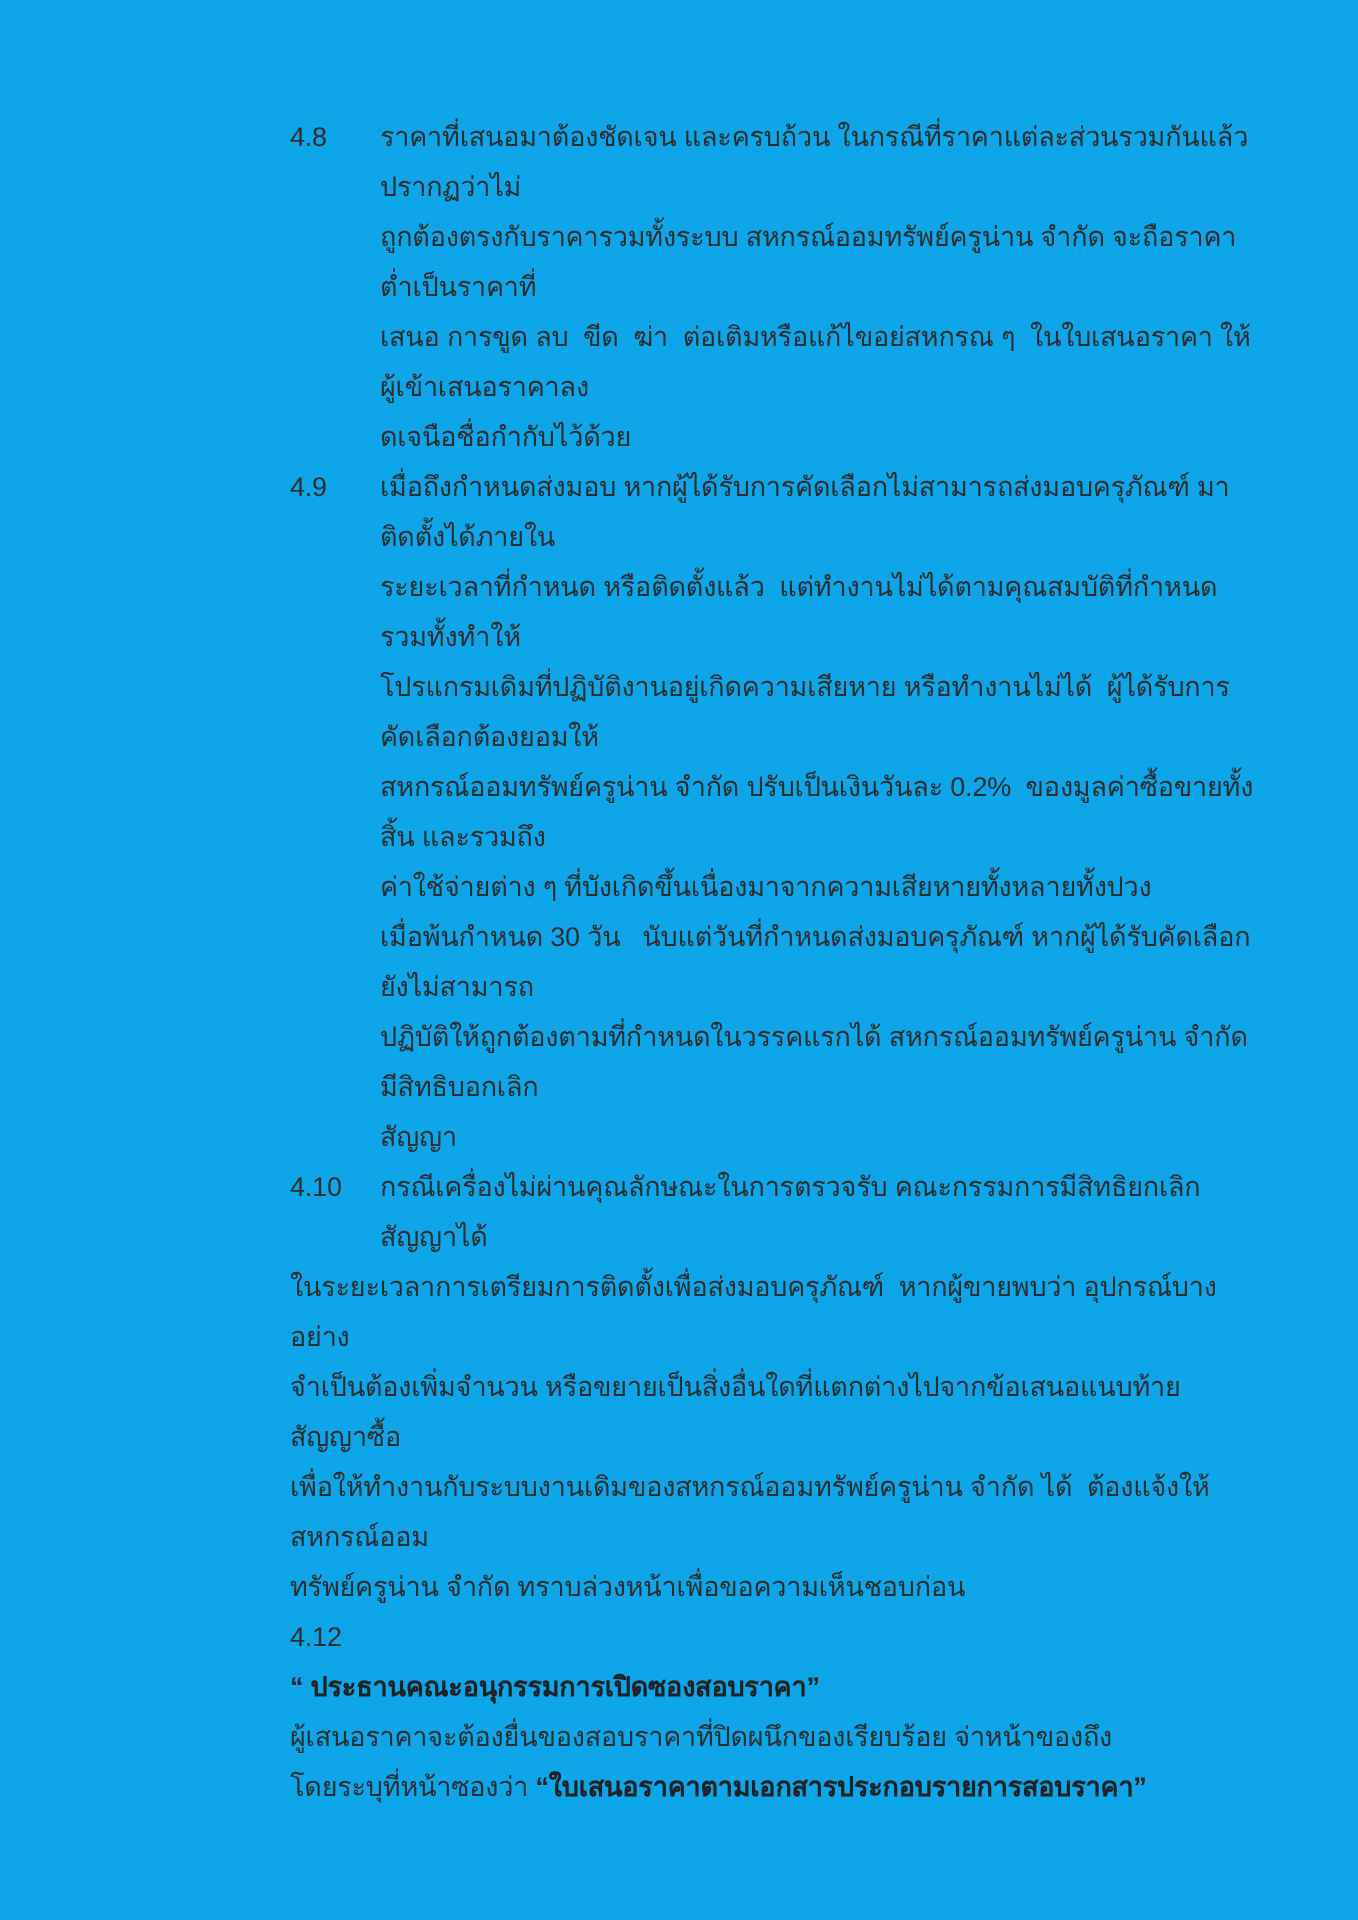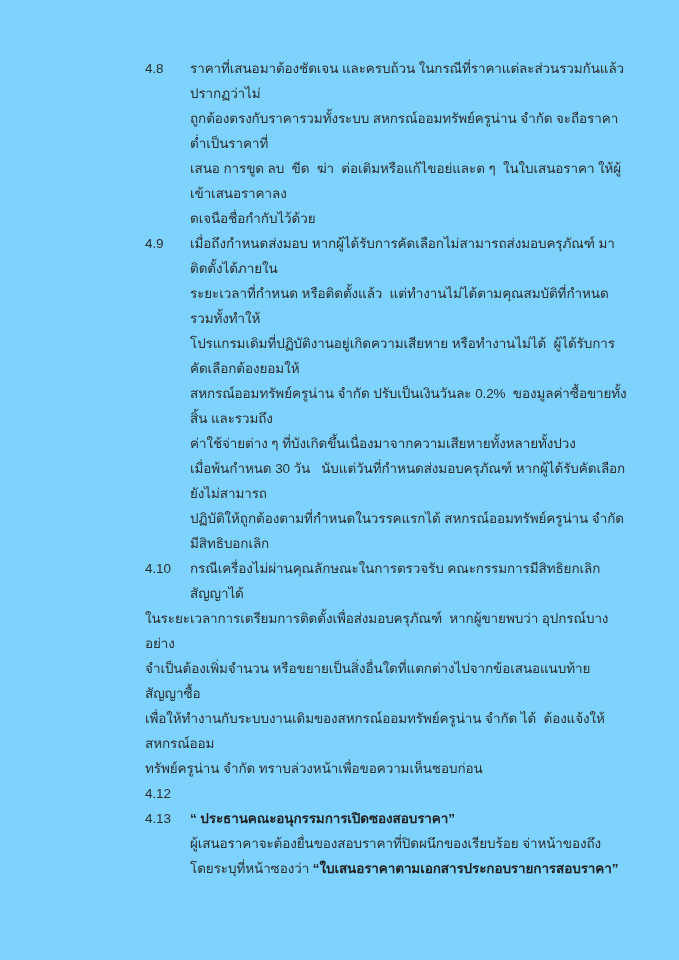--- a/index.html
+++ b/index.html
@@ -12,21 +12,21 @@
     height: 960px;
     overflow: hidden;
     font-family: "Liberation Sans", sans-serif;
     color: #2e2e2e;
   }
   .page {
     box-sizing: border-box;
     width: 679px;
     height: 960px;
     padding: 56px 52px 20px 100px;
-    background: #7dd3fc;
+    background: #0ea5e9;
   }
   .content {
     font-size: 13.5px;
     letter-spacing: -0.1px;
   }
   .line {
     line-height: 25px;
     white-space: pre-wrap;
   }
   .seg.bold { font-weight: bold; color: #222222; }
@@ -44,38 +44,39 @@
 <body>
 
 <div class="page">
   <div class="content">
       <div class="item">
         <div class="num">4.8</div>
         <div class="body">
           <div class="para">
             <div class="line"><span class="seg">ราคาที่เสนอมาต้องชัดเจน และครบถ้วน ในกรณีที่ราคาแต่ละส่วนรวมกันแล้วปรากฏว่าไม่</span></div>
             <div class="line"><span class="seg">ถูกต้องตรงกับราคารวมทั้งระบบ สหกรณ์ออมทรัพย์ครูน่าน จำกัด จะถือราคาต่ำเป็นราคาที่</span></div>
-            <div class="line"><span class="seg">เสนอ การขูด ลบ  ขีด  ฆ่า  ต่อเติมหรือแก้ไขอย่และต ๆ  ในใบเสนอราคา ให้ผู้เข้าเสนอราคาลง</span></div>
+            <div class="line"><span class="seg">เสนอ การขูด ลบ  ขีด  ฆ่า  ต่อเติมหรือแก้ไขอย่สหกรณ ๆ  ในใบเสนอราคา ให้ผู้เข้าเสนอราคาลง</span></div>
             <div class="line"><span class="seg">ดเจนือชื่อกำกับไว้ด้วย</span></div>
           </div>
         </div>
       </div>
       <div class="item">
         <div class="num">4.9</div>
         <div class="body">
           <div class="para">
             <div class="line"><span class="seg">เมื่อถึงกำหนดส่งมอบ หากผู้ได้รับการคัดเลือกไม่สามารถส่งมอบครุภัณฑ์ มาติดตั้งได้ภายใน</span></div>
             <div class="line"><span class="seg">ระยะเวลาที่กำหนด หรือติดตั้งแล้ว  แต่ทำงานไม่ได้ตามคุณสมบัติที่กำหนด รวมทั้งทำให้</span></div>
             <div class="line"><span class="seg">โปรแกรมเดิมที่ปฏิบัติงานอยู่เกิดความเสียหาย หรือทำงานไม่ได้  ผู้ได้รับการคัดเลือกต้องยอมให้</span></div>
             <div class="line"><span class="seg">สหกรณ์ออมทรัพย์ครูน่าน จำกัด ปรับเป็นเงินวันละ 0.2%  ของมูลค่าซื้อขายทั้งสิ้น และรวมถึง</span></div>
             <div class="line"><span class="seg">ค่าใช้จ่ายต่าง ๆ ที่บังเกิดขึ้นเนื่องมาจากความเสียหายทั้งหลายทั้งปวง</span></div>
           </div>
           <div class="para">
             <div class="line"><span class="seg">เมื่อพ้นกำหนด 30 วัน   นับแต่วันที่กำหนดส่งมอบครุภัณฑ์ หากผู้ได้รับคัดเลือกยังไม่สามารถ</span></div>
             <div class="line"><span class="seg">ปฏิบัติให้ถูกต้องตามที่กำหนดในวรรคแรกได้ สหกรณ์ออมทรัพย์ครูน่าน จำกัด มีสิทธิบอกเลิก</span></div>
+            <div class="line"><span class="seg">สัญญา</span></div>
           </div>
         </div>
       </div>
       <div class="item">
         <div class="num">4.10</div>
         <div class="body">
           <div class="para">
             <div class="line"><span class="seg">กรณีเครื่องไม่ผ่านคุณลักษณะในการตรวจรับ คณะกรรมการมีสิทธิยกเลิกสัญญาได้</span></div>
           </div>
         </div>
@@ -91,21 +92,20 @@
         </div>
       </div>
       <div class="item">
         <div class="num">4.12</div>
         <div class="body">
           <div class="para">
           </div>
         </div>
       </div>
       <div class="item">
-        <div class="num">4.13</div>
         <div class="body">
           <div class="para">
             <div class="line"><span class="seg bold">“ ประธานคณะอนุกรรมการเปิดซองสอบราคา”</span></div>
             <div class="line"><span class="seg">ผู้เสนอราคาจะต้องยื่นของสอบราคาที่ปิดผนึกของเรียบร้อย จ่าหน้าของถึง</span></div>
             <div class="line"><span class="seg">โดยระบุที่หน้าซองว่า </span><span class="seg bold">“ใบเสนอราคาตามเอกสารประกอบรายการสอบราคา”</span></div>
           </div>
         </div>
       </div>
     </div>
 </div>

